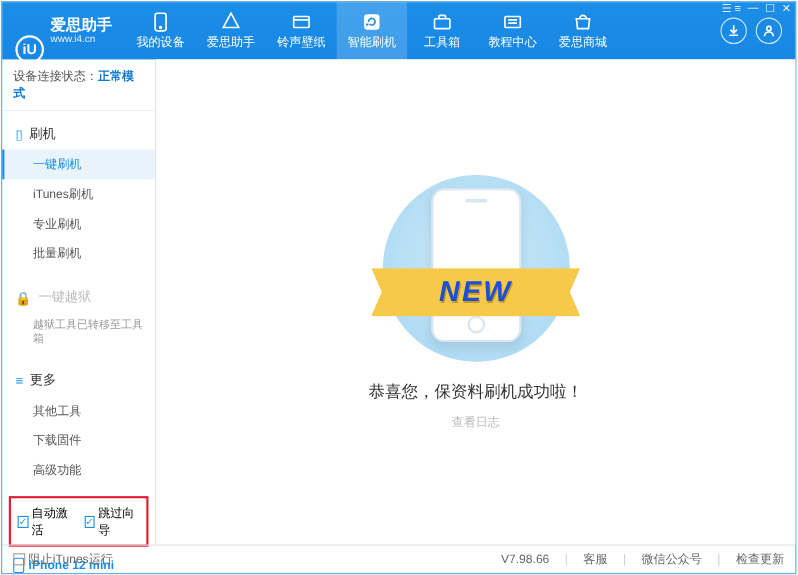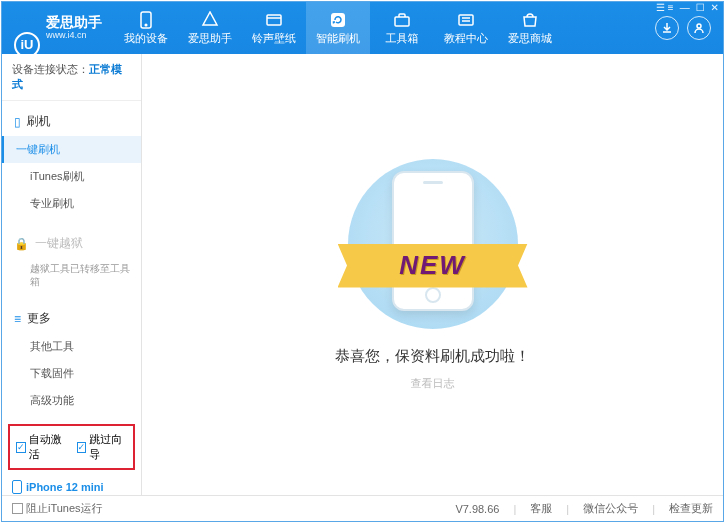--- a/index.html
+++ b/index.html
@@ -26,36 +26,36 @@
 .body { flex: 1; display: flex; min-height: 0; }
 .sidebar { width: 140px; border-right: 1px solid #e3e3e3; display: flex; flex-direction: column; }
 .conn-status { padding: 8px 10px; font-size: 11px; color: #555; border-bottom: 1px solid #eee; }
 .conn-status .mode { color: #0b7bd4; font-weight: bold; }
 .side-section { padding: 6px 0; }
 .side-head { display: flex; align-items: center; gap: 6px; padding: 6px 12px; color: #333; font-size: 12px; }
 .side-head .icon { color: #1b8ee8; }
 .side-head.muted { color: #bbb; }
 .side-head.muted .icon { color: #ccc; }
 .side-item { padding: 6px 8px 6px 28px; font-size: 11px; color: #555; cursor: pointer; }
-.side-item.active { background: #e9f3fc; color: #1b8ee8; border-left: 2px solid #1b8ee8; padding-left: 12px; }
+.side-item.active { background: #e9f3fc; color: #1b8ee8; border-left: 2px solid #1b8ee8; padding-left: 26px; }
 .side-note { padding: 4px 8px 4px 28px; font-size: 10px; color: #999; line-height: 1.3; }
 .checkbox-row { border: 2px solid #d23; margin: 4px 6px; padding: 6px; display: flex; gap: 10px; font-size: 11px; }
 .chk { display: flex; align-items: center; gap: 3px; cursor: pointer; }
 .chk-box { width: 11px; height: 11px; border: 1px solid #1b8ee8; display: flex; align-items: center; justify-content: center; color: #1b8ee8; font-size: 9px; }
 .device-block { padding: 6px 10px; font-size: 11px; }
 .device-name { color: #1b8ee8; font-weight: bold; display: flex; align-items: center; gap: 4px; }
 .device-name::before { content: ""; width: 8px; height: 12px; border: 1.5px solid #1b8ee8; border-radius: 2px; display: inline-block; }
 
 .main { flex: 1; display: flex; flex-direction: column; align-items: center; justify-content: center; background: #fff; }
 .illus { width: 220px; height: 170px; position: relative; }
 .circle-bg { width: 170px; height: 170px; border-radius: 50%; background: radial-gradient(circle at 50% 45%, #cdeaf9, #a5d6f2); position: absolute; left: 25px; top: 0; }
 .phone { width: 82px; height: 140px; background: #fff; border-radius: 12px; border: 2px solid #d8e6ef; position: absolute; left: 69px; top: 12px; box-shadow: 0 4px 10px rgba(0,0,0,0.1); }
 .phone::before { content: ""; position: absolute; top: 8px; left: 50%; transform: translateX(-50%); width: 20px; height: 3px; background: #d8e6ef; border-radius: 2px; }
 .phone::after { content: ""; position: absolute; bottom: 6px; left: 50%; transform: translateX(-50%); width: 12px; height: 12px; border: 2px solid #d8e6ef; border-radius: 50%; }
-.ribbon { position: absolute; top: 85px; left: 15px; width: 190px; height: 44px; background: #f7c948; display: flex; align-items: center; justify-content: center; color: #701a75; font-weight: bold; font-size: 26px; font-style: italic; letter-spacing: 2px; clip-path: polygon(0 0, 100% 0, 95% 50%, 100% 100%, 0 100%, 5% 50%); text-shadow: 1px 1px 0 #c99a20; }
+.ribbon { position: absolute; top: 85px; left: 15px; width: 190px; height: 44px; background: #f7c948; display: flex; align-items: center; justify-content: center; color: #1d4ed8; font-weight: bold; font-size: 26px; font-style: italic; letter-spacing: 2px; clip-path: polygon(0 0, 100% 0, 95% 50%, 100% 100%, 0 100%, 5% 50%); text-shadow: 1px 1px 0 #c99a20; }
 .success-text { margin-top: 18px; font-size: 15px; color: #333; }
 .ok-btn { margin-top: 14px; padding: 6px 24px; border: 1px solid #ccc; background: #fff; font-size: 12px; cursor: pointer; color: #333; }
 .log-link { margin-top: 10px; font-size: 11px; color: #bbb; cursor: pointer; }
 
 
 .footer { height: 26px; border-top: 1px solid #e3e3e3; display: flex; align-items: center; justify-content: space-between; padding: 0 10px; font-size: 11px; color: #666; }
 .footer-left { display: flex; align-items: center; gap: 4px; }
 .footer-right { display: flex; align-items: center; gap: 14px; }
 .footer-right span { cursor: pointer; }
 .sep { color: #ccc; }
@@ -166,20 +166,21 @@
       </div>
 
       <div class="side-section">
         <div class="side-head">
           <span class="icon">▯</span>
           <span>刷机</span>
         </div>
         <div class="side-item active">一键刷机</div>
         <div class="side-item">iTunes刷机</div>
         <div class="side-item">专业刷机</div>
+        <div class="side-item">批量刷机</div>
       </div>
 
       <div class="side-section">
         <div class="side-head muted">
           <span class="icon">🔒</span>
           <span>一键越狱</span>
         </div>
         <div class="side-note">越狱工具已转移至工具箱</div>
       </div>
 

